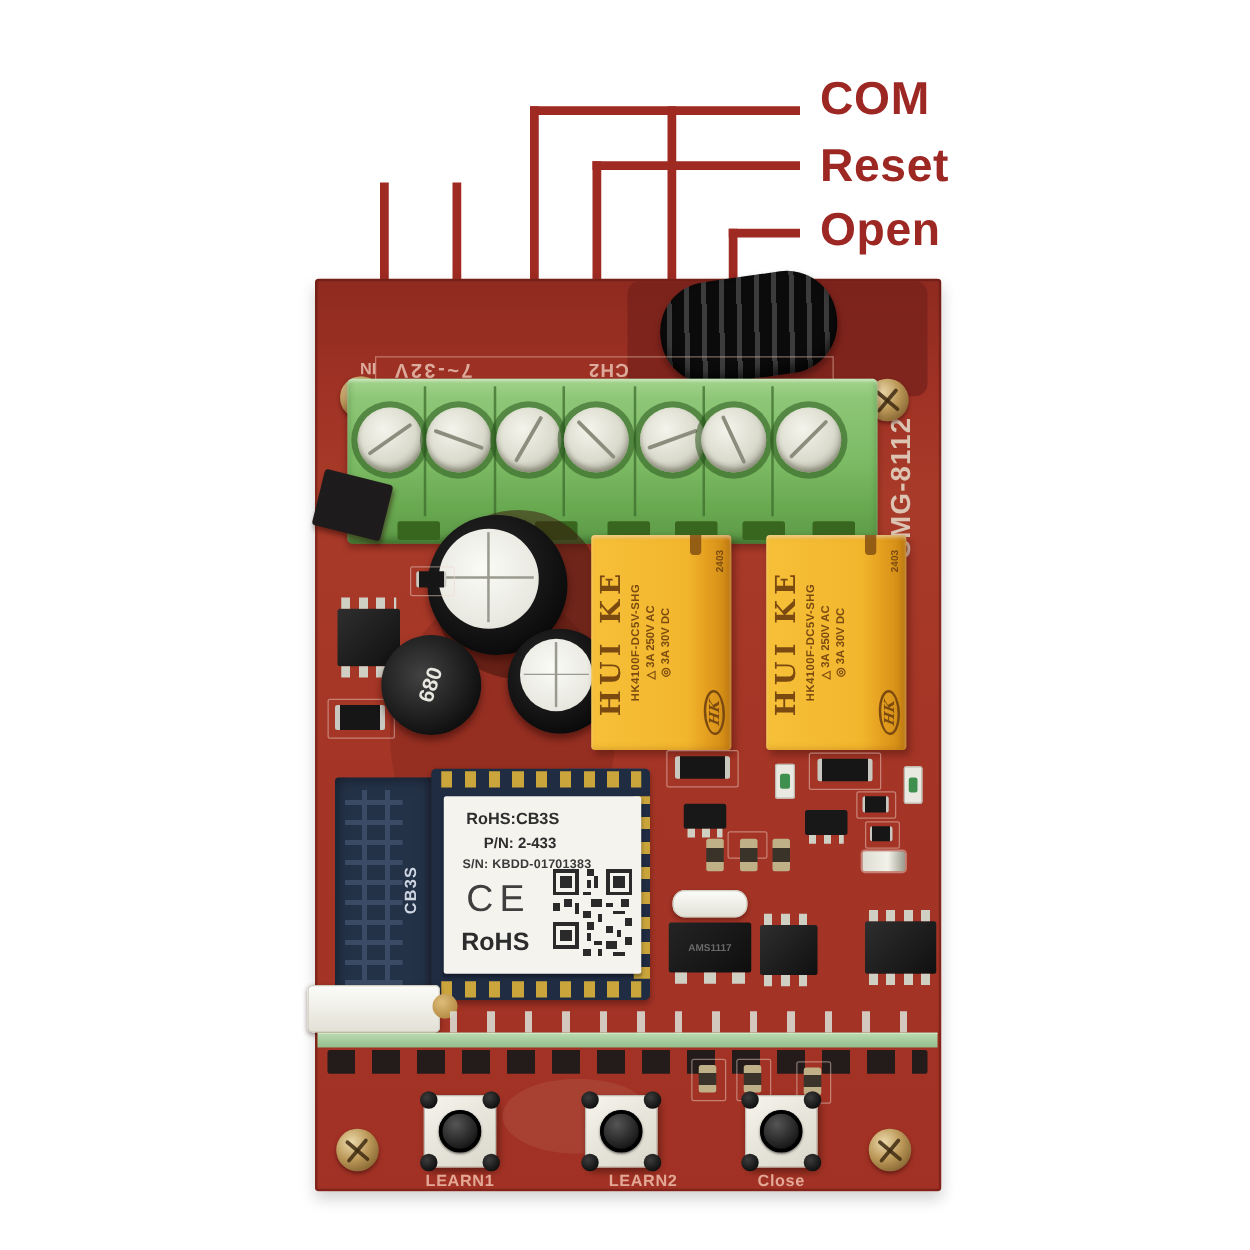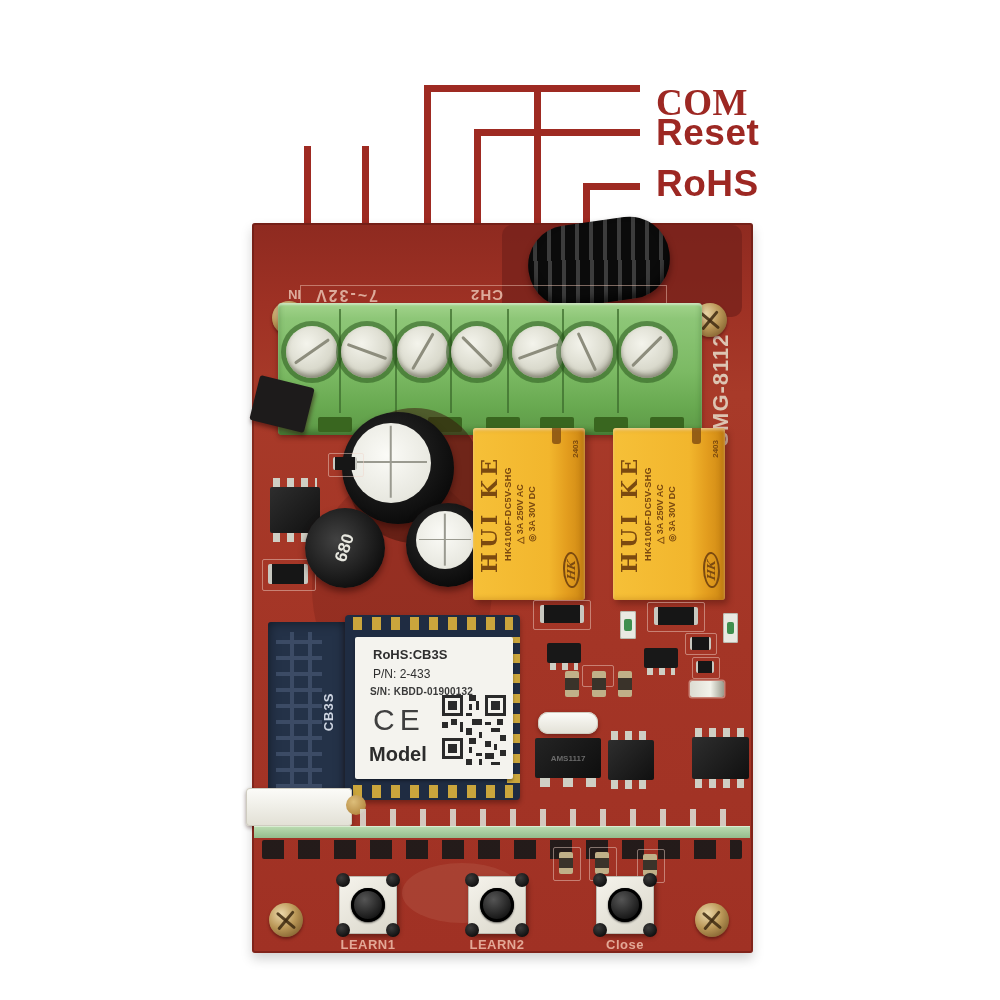--- a/index.html
+++ b/index.html
@@ -74,21 +74,21 @@
   .meander{position:absolute;left:8px;top:10px;width:46px;height:168px;opacity:.55;
           background:repeating-linear-gradient(0deg,transparent 0 12px,#50617e 12px 16px),
                      repeating-linear-gradient(90deg,transparent 0 14px,#50617e 14px 18px);}
   .modbody{position:absolute;left:93px;top:392px;width:175px;height:185px;background:#1f2c42;border-radius:4px;
            box-shadow:0 3px 5px rgba(40,8,6,.4);}
   .padrow-h{position:absolute;height:13px;background:repeating-linear-gradient(90deg,#caa53c 0 9px,transparent 9px 19px);}
   .padrow-v{position:absolute;width:13px;background:repeating-linear-gradient(0deg,#caa53c 0 9px,transparent 9px 20px);}
   .modlabel{position:absolute;left:10px;top:22px;width:158px;height:142px;background:#f4f3ee;border-radius:2px;
             color:#2e2e2e;box-shadow:0 2px 3px rgba(0,0,0,.35);}
   .ml-model{position:absolute;left:18px;top:10px;font-size:13px;font-weight:bold;}
-  .ml-pn{position:absolute;left:18px;top:30px;font-size:12px;font-weight:normal;}
+  .ml-pn{position:absolute;left:32px;top:30px;font-size:12px;font-weight:bold;}
   .ml-sn{position:absolute;left:15px;top:49px;font-size:10px;font-weight:bold;color:#3a3a3a;letter-spacing:.2px;}
   .ml-ce{position:absolute;left:18px;top:66px;font-size:30px;font-weight:500;color:#3f3f3f;letter-spacing:5px;}
   .ml-rohs{position:absolute;left:14px;top:106px;font-size:20px;font-weight:bold;color:#2c2c2c;}
   
   .tact{position:absolute;width:58px;height:58px;border-radius:6px;
         background:linear-gradient(145deg,#f6f4ed,#d9d6c9);
         box-shadow:2px 3px 5px rgba(40,8,5,.45), inset 0 0 0 1px #bdbab0;}
   .pin{position:absolute;width:14px;height:14px;border-radius:50%;background:radial-gradient(circle at 38% 35%,#3c3c3c,#000);}
   .btncap{position:absolute;left:12px;top:12px;width:34px;height:34px;border-radius:50%;
         background:radial-gradient(circle at 40% 34%,#555,#0e0e0e 75%);
@@ -100,23 +100,23 @@
           background:linear-gradient(180deg,#bcdcb2,#94bd8c);box-shadow:inset 0 1px 0 #d9ecd2;}
   .whitebox{position:absolute;background:linear-gradient(180deg,#fcfcf9,#e2e0d5);border-radius:4px;
           box-shadow:0 2px 4px rgba(40,8,5,.4), inset 0 0 0 1px #cfccc0;}
   .rot180{transform:rotate(180deg);}
 </style>
 </head>
 <body>
 
 <div class="scene">
 
-  <div class="lbl" style="left:656px;top:84px;font-family:Liberation Serif, serif;">COM</div>
+  <div class="lbl" style="left:656px;top:60px;">COM</div>
   <div class="lbl" style="left:656px;top:114px;">Reset</div>
-  <div class="lbl" style="left:656px;top:165px;">RoHS</div>
+  <div class="lbl" style="left:656px;top:165px;">Open</div>
 
   <div class="wire" style="left:304px;top:146px;width:7px;height:218px;"></div>
   <div class="wire" style="left:362px;top:146px;width:7px;height:218px;"></div>
   <div class="wire" style="left:424px;top:85px;width:7px;height:280px;"></div>
   <div class="wire" style="left:474px;top:129px;width:7px;height:236px;"></div>
   <div class="wire" style="left:534px;top:85px;width:7px;height:280px;"></div>
   <div class="wire" style="left:583px;top:183px;width:7px;height:182px;"></div>
   <div class="wire" style="left:424px;top:85px;width:216px;height:7px;"></div>
   <div class="wire" style="left:474px;top:129px;width:166px;height:7px;"></div>
   <div class="wire" style="left:583px;top:183px;width:57px;height:7px;"></div>
@@ -249,23 +249,23 @@
       <div class="meander"></div>
     </div>
     <div class="silk" style="left:48px;top:480px;width:60px;height:18px;text-align:center;font-size:13px;letter-spacing:1px;transform:rotate(-90deg);color:#cfd6e2;">CB3S</div>
     <div class="modbody">
       <div class="padrow-h" style="left:8px;top:2px;width:160px;"></div>
       <div class="padrow-h" style="left:8px;top:170px;width:160px;"></div>
       <div class="padrow-v" style="left:162px;top:22px;height:146px;"></div>
       <div class="modlabel">
         <div class="ml-model">RoHS:CB3S</div>
         <div class="ml-pn">P/N: 2-433</div>
-        <div class="ml-sn">S/N: KBDD-01900132</div>
+        <div class="ml-sn">S/N: KBDD-01701383</div>
         <div class="ml-ce">CE</div>
-        <div class="ml-rohs">Model</div>
+        <div class="ml-rohs">RoHS</div>
         <svg class="abs" style="right:7px;top:58px;" width="64" height="70" viewBox="0 0 21 23" shape-rendering="crispEdges">
           <rect x="0" y="0" width="21" height="23" fill="#f4f3ee"></rect>
           <g fill="#2a2a2a">
             <rect x="0" y="0" width="7" height="7"></rect>
               <rect x="14" y="0" width="7" height="7"></rect>
               <rect x="0" y="14" width="7" height="7"></rect>
             <rect x="1" y="1" width="5" height="5" fill="#f4f3ee"></rect>
               <rect x="15" y="1" width="5" height="5" fill="#f4f3ee"></rect>
               <rect x="1" y="15" width="5" height="5" fill="#f4f3ee"></rect>
             <rect x="2" y="2" width="3" height="3"></rect>
@@ -348,16 +348,16 @@
       <div class="btncap"></div>
     </div>
     <div class="tact" style="left:344px;top:653px;">
       <div class="pin" style="left:-3px;top:-3px;"></div>
       <div class="pin" style="right:-3px;top:-3px;"></div>
       <div class="pin" style="left:-3px;bottom:-3px;"></div>
       <div class="pin" style="right:-3px;bottom:-3px;"></div>
       <div class="btncap"></div>
     </div>
     <div class="btnlbl" style="left:71px;top:714px;">LEARN1</div>
-    <div class="btnlbl" style="left:200px;top:714px;">LEARN2</div>
+    <div class="btnlbl" style="left:200px;top:714px;text-align:right;">LEARN2</div>
     <div class="btnlbl" style="left:328px;top:714px;">Close</div>
   </div>
 </div>
 
 </body></html>

